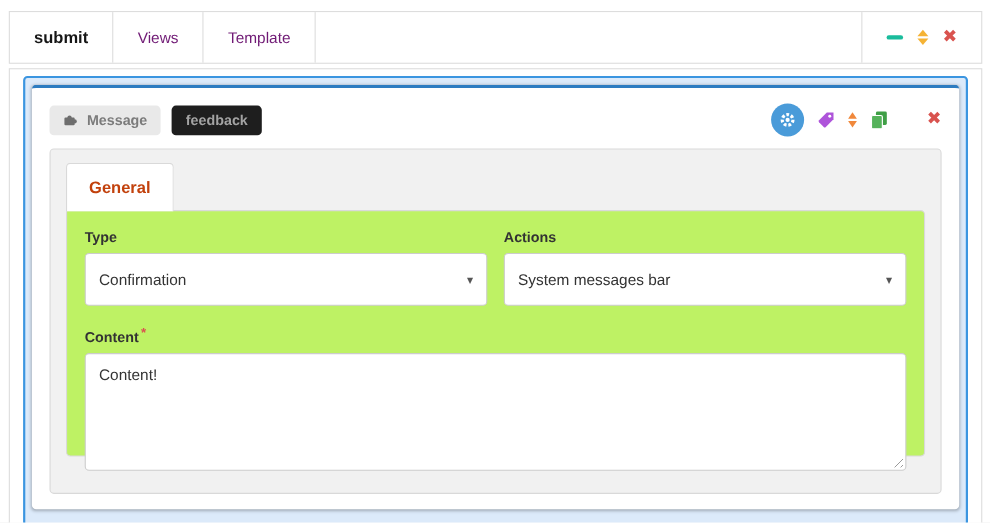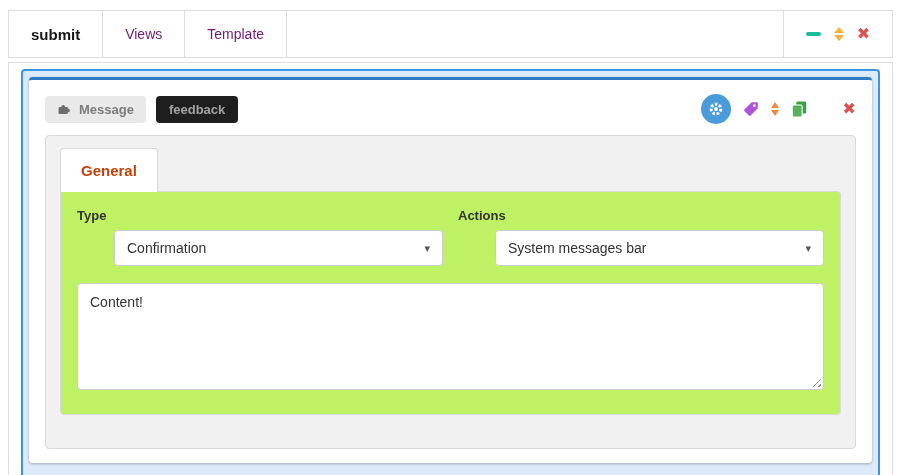--- a/index.html
+++ b/index.html
@@ -79,23 +79,23 @@
   }
   .tab-content{
     background:#bef264;border:1px solid #d9d9d9;border-radius:0 4px 4px 4px;
     padding:16px;height:224px;box-sizing:border-box;position:relative;z-index:1;
   }
   .row{display:flex;gap:15px;}
   .col{flex:1;min-width:0;}
   .field-label{font-size:13px;font-weight:bold;color:#333;margin-bottom:7px;}
   .req{color:var(--delete-red,#d9534f);font-size:12px;vertical-align:super;margin-left:2px;}
   .select{
-    height:36px;border:1px solid #ccc;border-radius:4px;background:#fff;
+    height:48px;border:1px solid #ccc;border-radius:4px;background:#fff;
     display:flex;align-items:center;justify-content:space-between;
-    padding:0 12px;font-size:14px;color:#333;cursor:pointer;box-sizing:border-box;margin-left:37px;
+    padding:0 12px;font-size:14px;color:#333;cursor:pointer;box-sizing:border-box;
   }
   .caret{color:#555;font-size:11px;margin-left:8px;}
   .content-row{margin-top:17px;}
   .textarea{
     position:relative;height:107px;border:1px solid #ccc;border-radius:4px;
     background:#fff;padding:10px 12px;font-size:14px;color:#333;box-sizing:border-box;
   }
   .resize-handle{
     position:absolute;right:2px;bottom:2px;width:10px;height:10px;cursor:nwse-resize;
     background:repeating-linear-gradient(135deg,#9a9a9a 0 1px,transparent 1px 4px);
@@ -180,20 +180,23 @@
             <div class="col">
               <div class="field-label">Actions</div>
               <div class="select">
                 <span>System messages bar</span>
                 <span class="caret">▾</span>
               </div>
             </div>
           </div>
 
           <div class="content-row">
+            <div class="field-label">
+              <span>Content</span><span class="req">*</span>
+            </div>
             <div class="textarea">
               <span>Content!</span>
               <span class="resize-handle"></span>
             </div>
           </div>
 
         </div>
       </div>
 
     </div>

